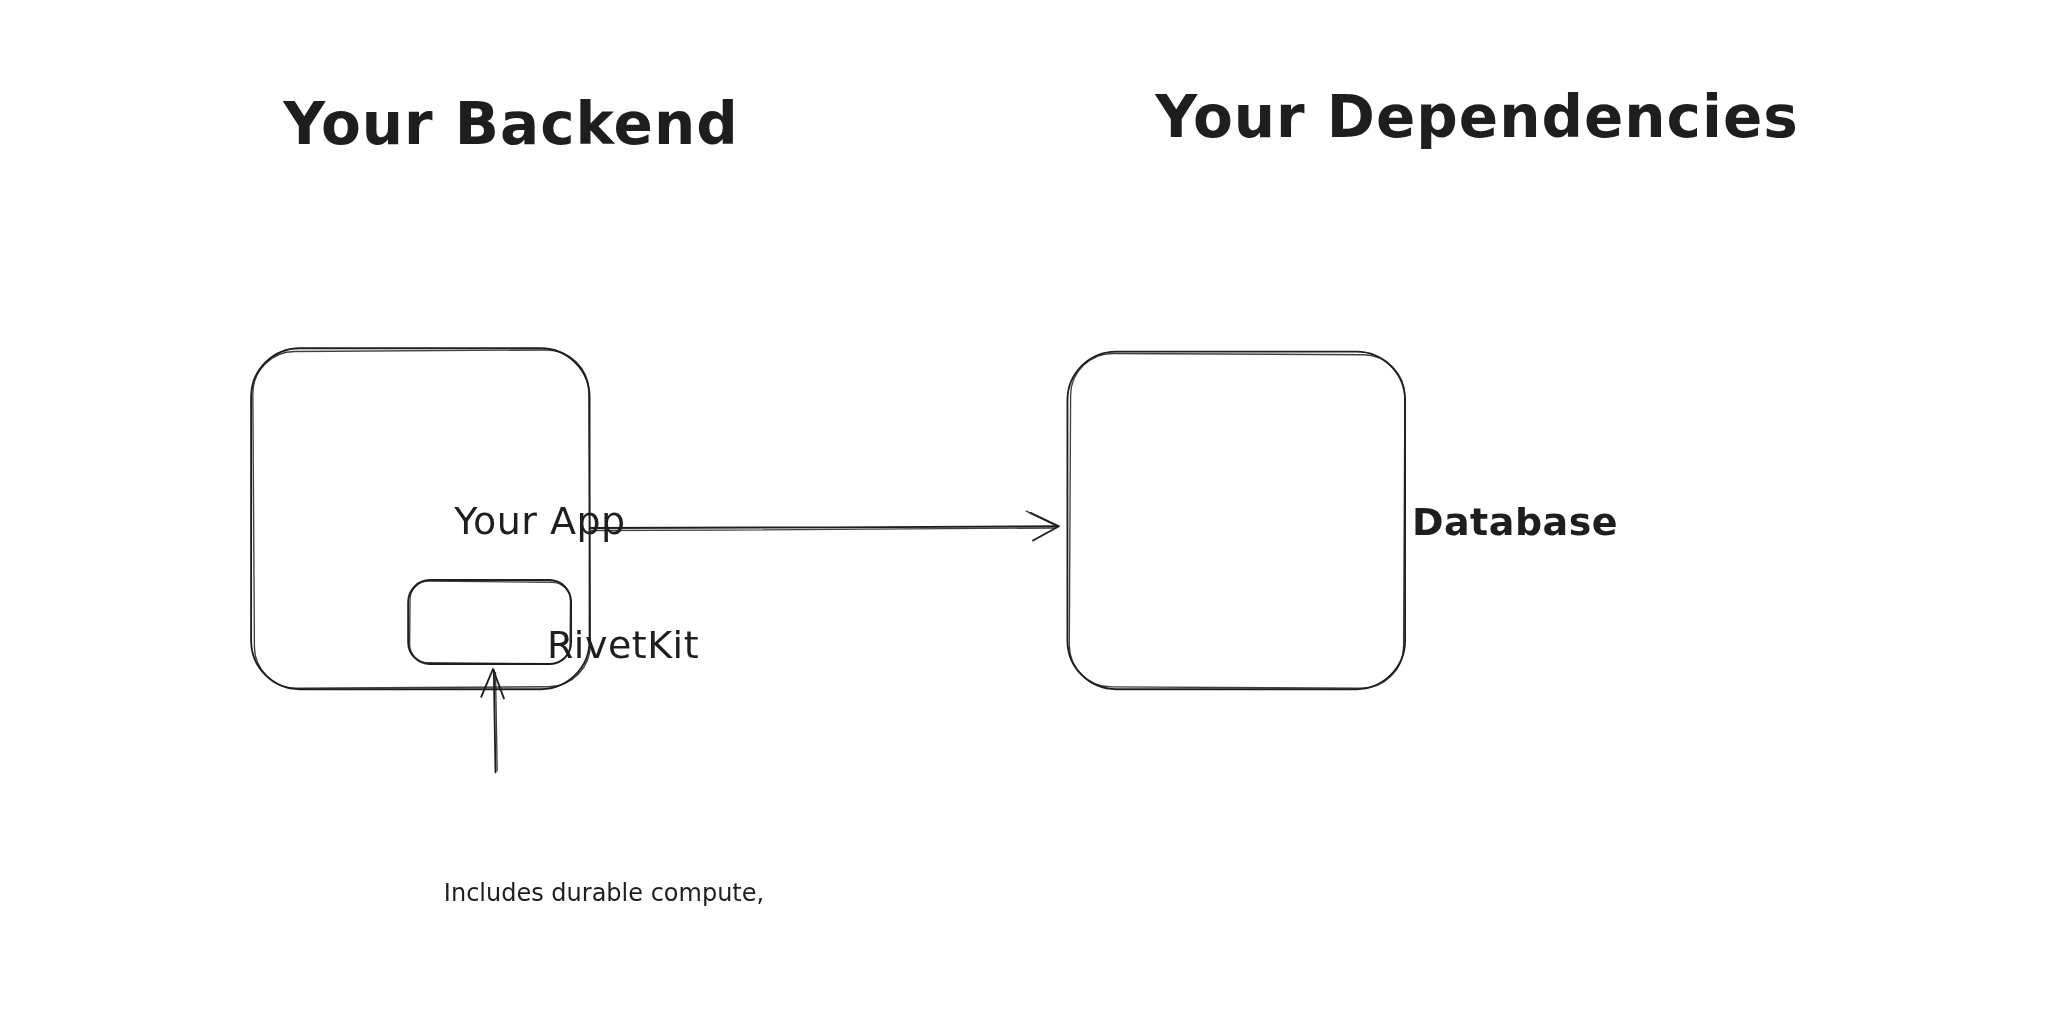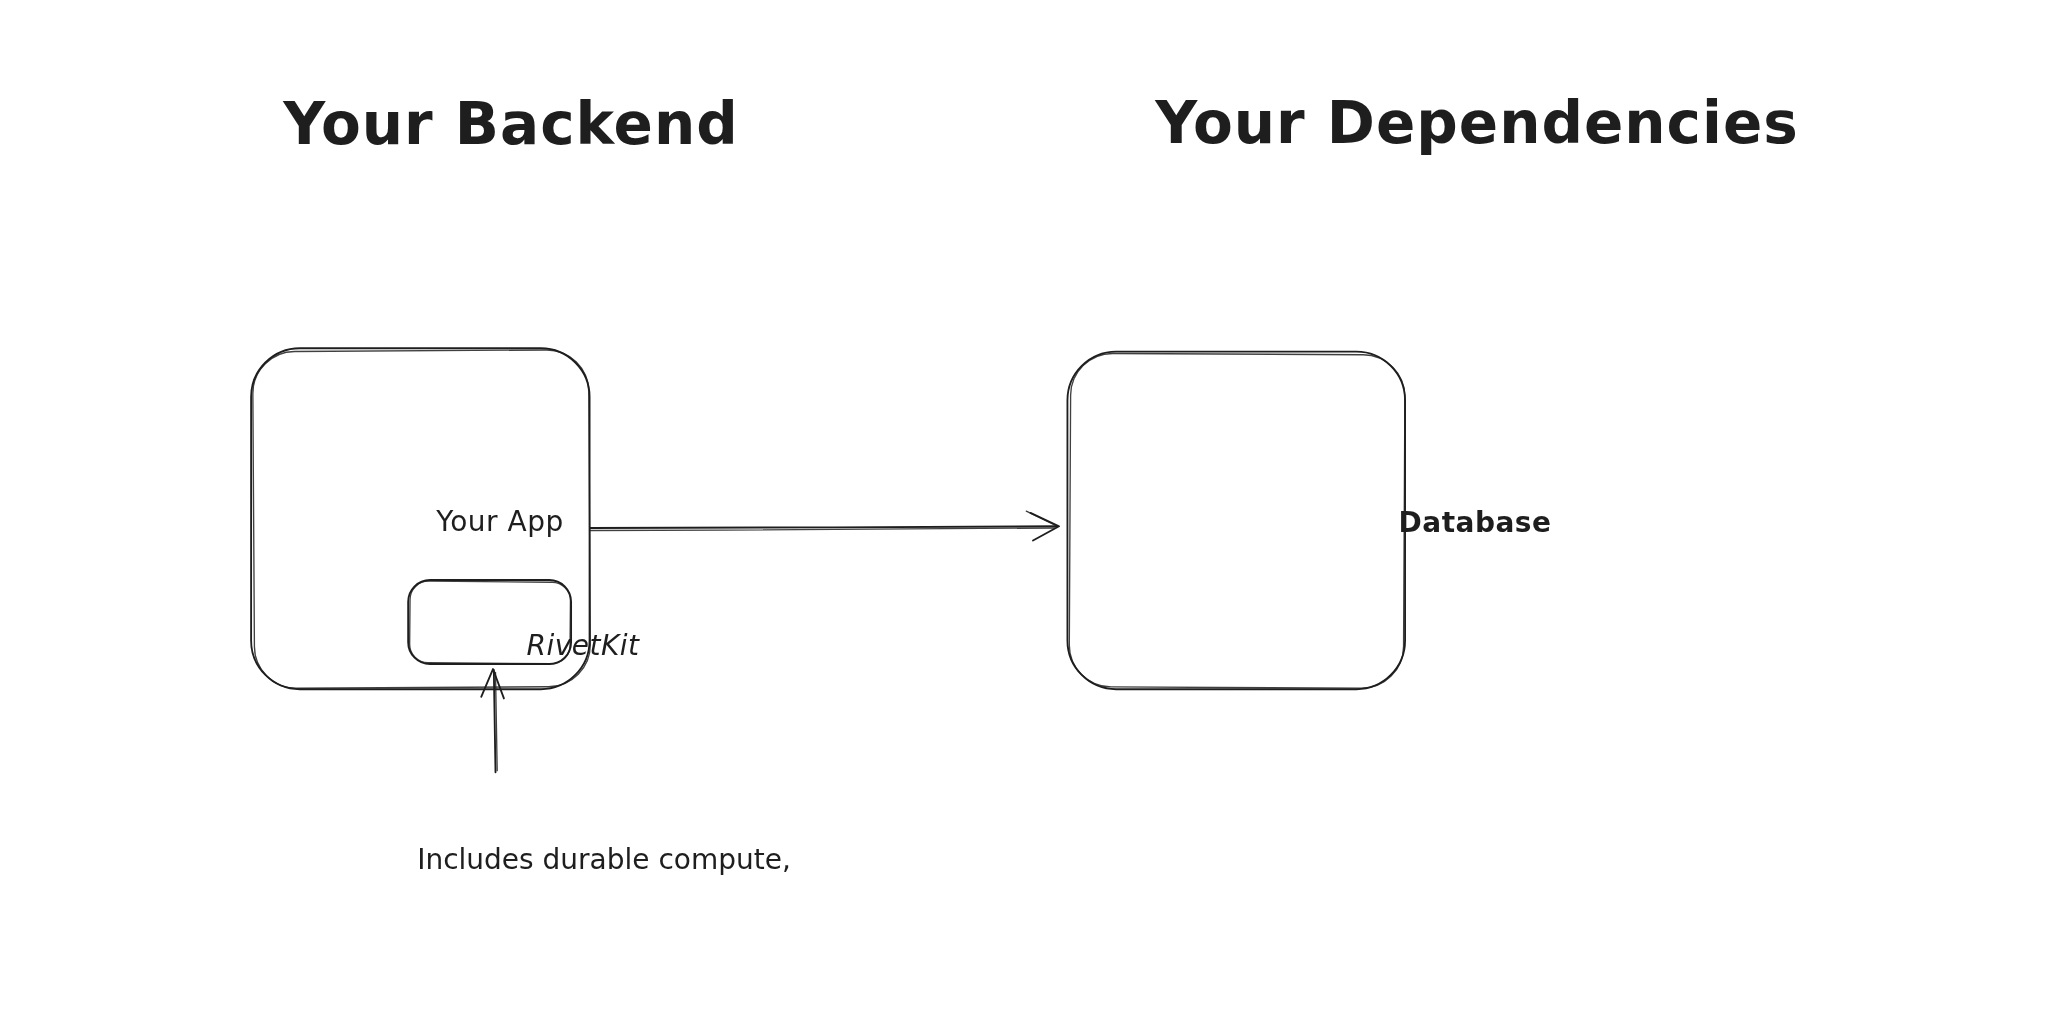--- a/index.html
+++ b/index.html
@@ -39,33 +39,34 @@
     white-space: nowrap;
     color: var(--stroke);
     text-align: center;
   }
   .section-title {
     font-size: 58px;
     font-weight: bold;
     letter-spacing: 1px;
   }
   .title-left  { left: 511px; top: 124px; }
-  .title-right { left: 1477px; top: 123px; }
+  .title-right { left: 1477px; top: 117px; }
   .node-label {
-    font-size: 28px;
+    font-size: 38px;
     letter-spacing: 0.5px;
+    margin-left: 40px;
   }
   .label-your-app { left: 500px; top: 521px; }
-  .label-rivetkit { left: 583px; top: 645px; font-style: italic; }
+  .label-rivetkit { left: 583px; top: 645px; }
   .label-database { left: 1475px; top: 522px; font-weight: bold; }
   .annotation {
     position: absolute;
-    left: 604px; top: 859px;
+    left: 604px; top: 893px;
     transform: translate(-50%, -50%);
-    font-size: 28px;
+    font-size: 24px;
     line-height: 35px;
     text-align: right;
     white-space: nowrap;
     color: var(--stroke);
   }
 </style>
 </head>
 <body>
 
 <div class="canvas">

